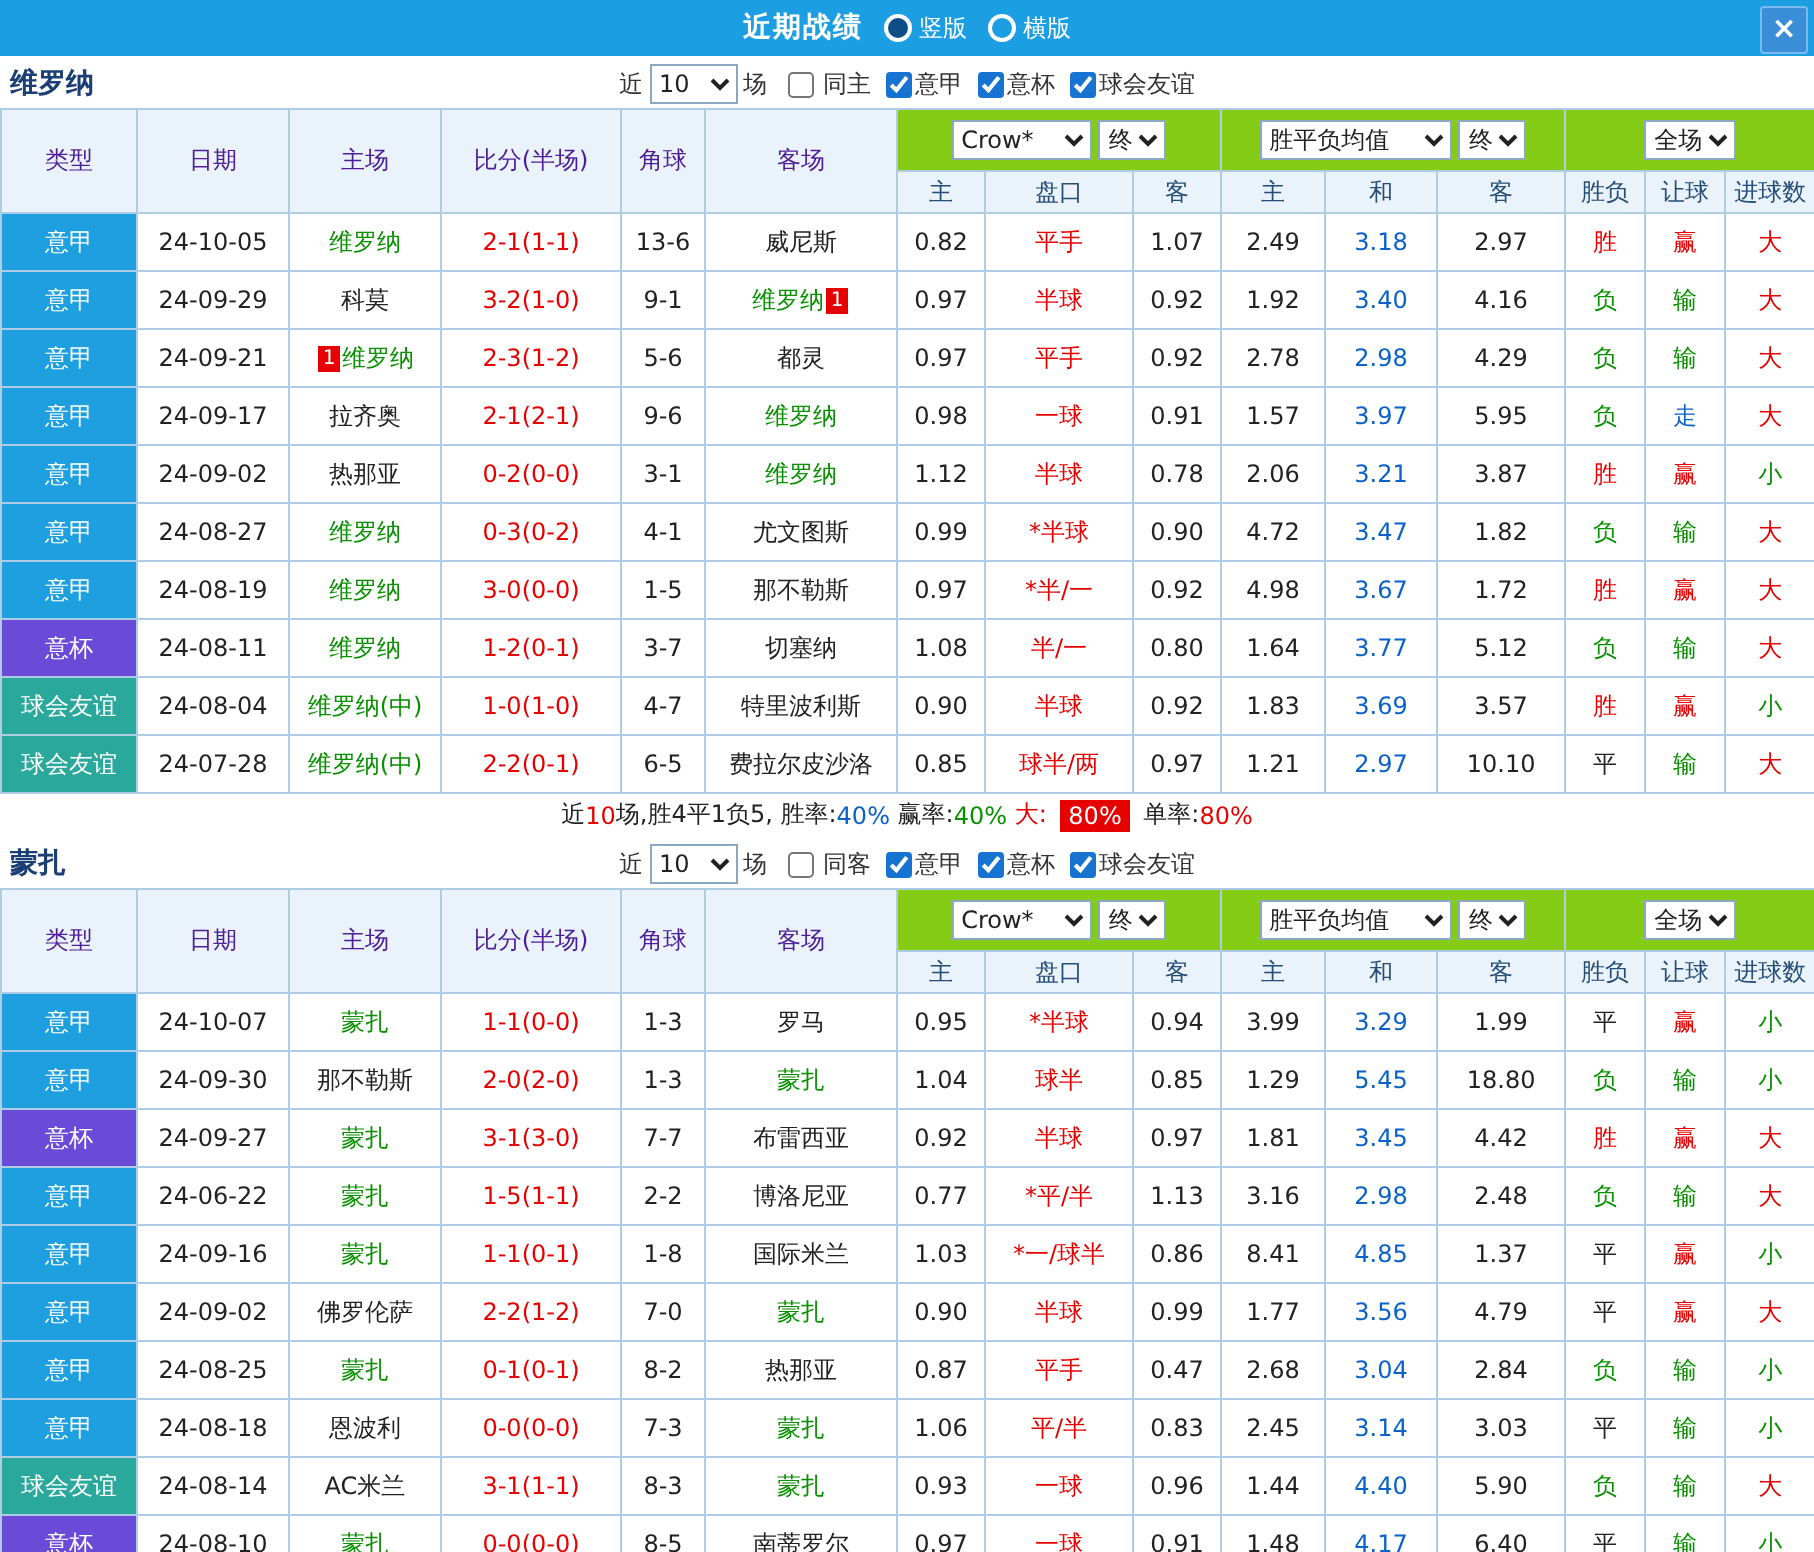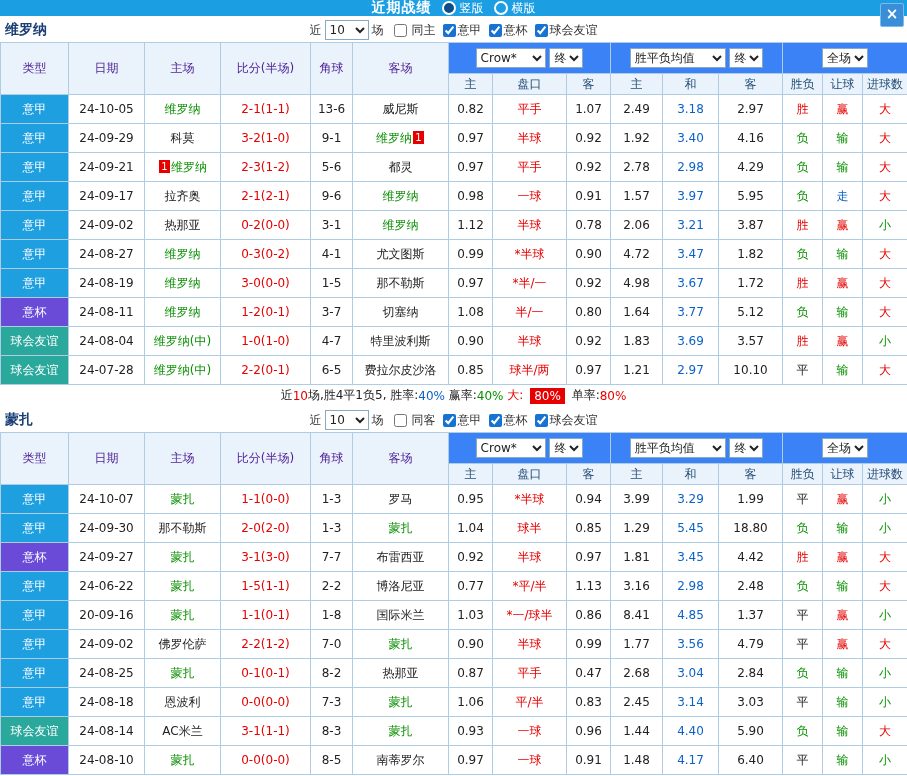--- a/index.html
+++ b/index.html
@@ -1,36 +1,36 @@
 <!DOCTYPE html>
 <html><head>
 <meta charset="utf-8">
 <style>
   html,body{margin:0;padding:0}
   body{width:907px;font-family:"DejaVu Sans","Liberation Sans",sans-serif;font-size:12px;color:#222;background:#fff}
-  .titlebar{height:16px;background:#1c9ee3;display:flex;align-items:center;justify-content:center;gap:10px;position:relative;color:#fff}
+  .titlebar{height:28px;background:#1c9ee3;display:flex;align-items:center;justify-content:center;gap:10px;position:relative;color:#fff}
   .titlebar .title{font-weight:bold;font-size:14px;letter-spacing:1px}
   .radio-group{display:inline-flex;align-items:center;gap:4px;cursor:pointer}
   .radio{width:10px;height:10px;border:2px solid #fff;border-radius:50%;display:inline-block;background:transparent}
   .radio.sel{background:#0e4d86}
   .close{position:absolute;right:3px;top:3px;width:22px;height:22px;background:#3a8ed8;border:1px solid #79bbee;color:#fff;font-size:15px;line-height:20px;text-align:center;cursor:pointer;border-radius:2px;font-weight:bold}
   .section{margin-top:2px}
   .filter-row{height:24px;display:flex;align-items:center;position:relative}
   .team-name{position:absolute;left:5px;font-weight:bold;font-size:14px;color:#1b3f74}
   .filter-center{margin:0 auto;display:inline-flex;align-items:center;gap:3px;color:#333}
   select{font-size:12px;height:20px;border:1px solid #8aa8c0;background:#fff;color:#222;font-family:inherit}
   .sel-count{min-width:44px}
   .sel-company{min-width:70px}
   .sel-avg{min-width:96px}
   input[type=checkbox]{width:13px;height:13px;accent-color:#1673d2;margin:0 2px 0 7px}
   label.lg{display:inline-flex;align-items:center;cursor:pointer}
   label.lg input{margin:0 2px 0 4px}
   table{border-collapse:collapse;table-layout:fixed;width:907px}
   th,td{border:1px solid #aecce4;text-align:center;white-space:nowrap;overflow:hidden;padding:0;font-weight:normal}
-  thead tr.hA th{height:30px;background:#3b82f6}
+  thead tr.hA th{height:30px;background:#84cc16}
   thead tr.hA th.colhead{background:#eaf3fb;color:#4c1d95}
   thead tr.hB th{height:20px;background:#eaf3fb;color:#254e77}
   tbody td{height:28px;font-size:12px}
   .typecell{color:#fff}
   .type-blue{background:#1e9fe0}
   .type-purple{background:#6a4bd8}
   .type-teal{background:#2aa89b}
   .team-green{color:#089000}
   .c-red{color:#e60000}
   .c-green{color:#089000}
@@ -439,21 +439,21 @@
             <td>1.13</td>
             <td>3.16</td>
             <td class="c-blue">2.98</td>
             <td>2.48</td>
             <td class="c-green">负</td>
             <td class="c-green">输</td>
             <td class="c-red">大</td>
           </tr>
           <tr>
             <td class="typecell type-blue">意甲</td>
-            <td>20-09-16</td>
+            <td>24-09-16</td>
             <td class="team-green"><span>蒙扎</span></td>
             <td class="c-red">1-1(0-1)</td>
             <td>1-8</td>
             <td class=""><span>国际米兰</span></td>
             <td>1.03</td>
             <td class="c-red">*一/球半</td>
             <td>0.86</td>
             <td>8.41</td>
             <td class="c-blue">4.85</td>
             <td>1.37</td>

